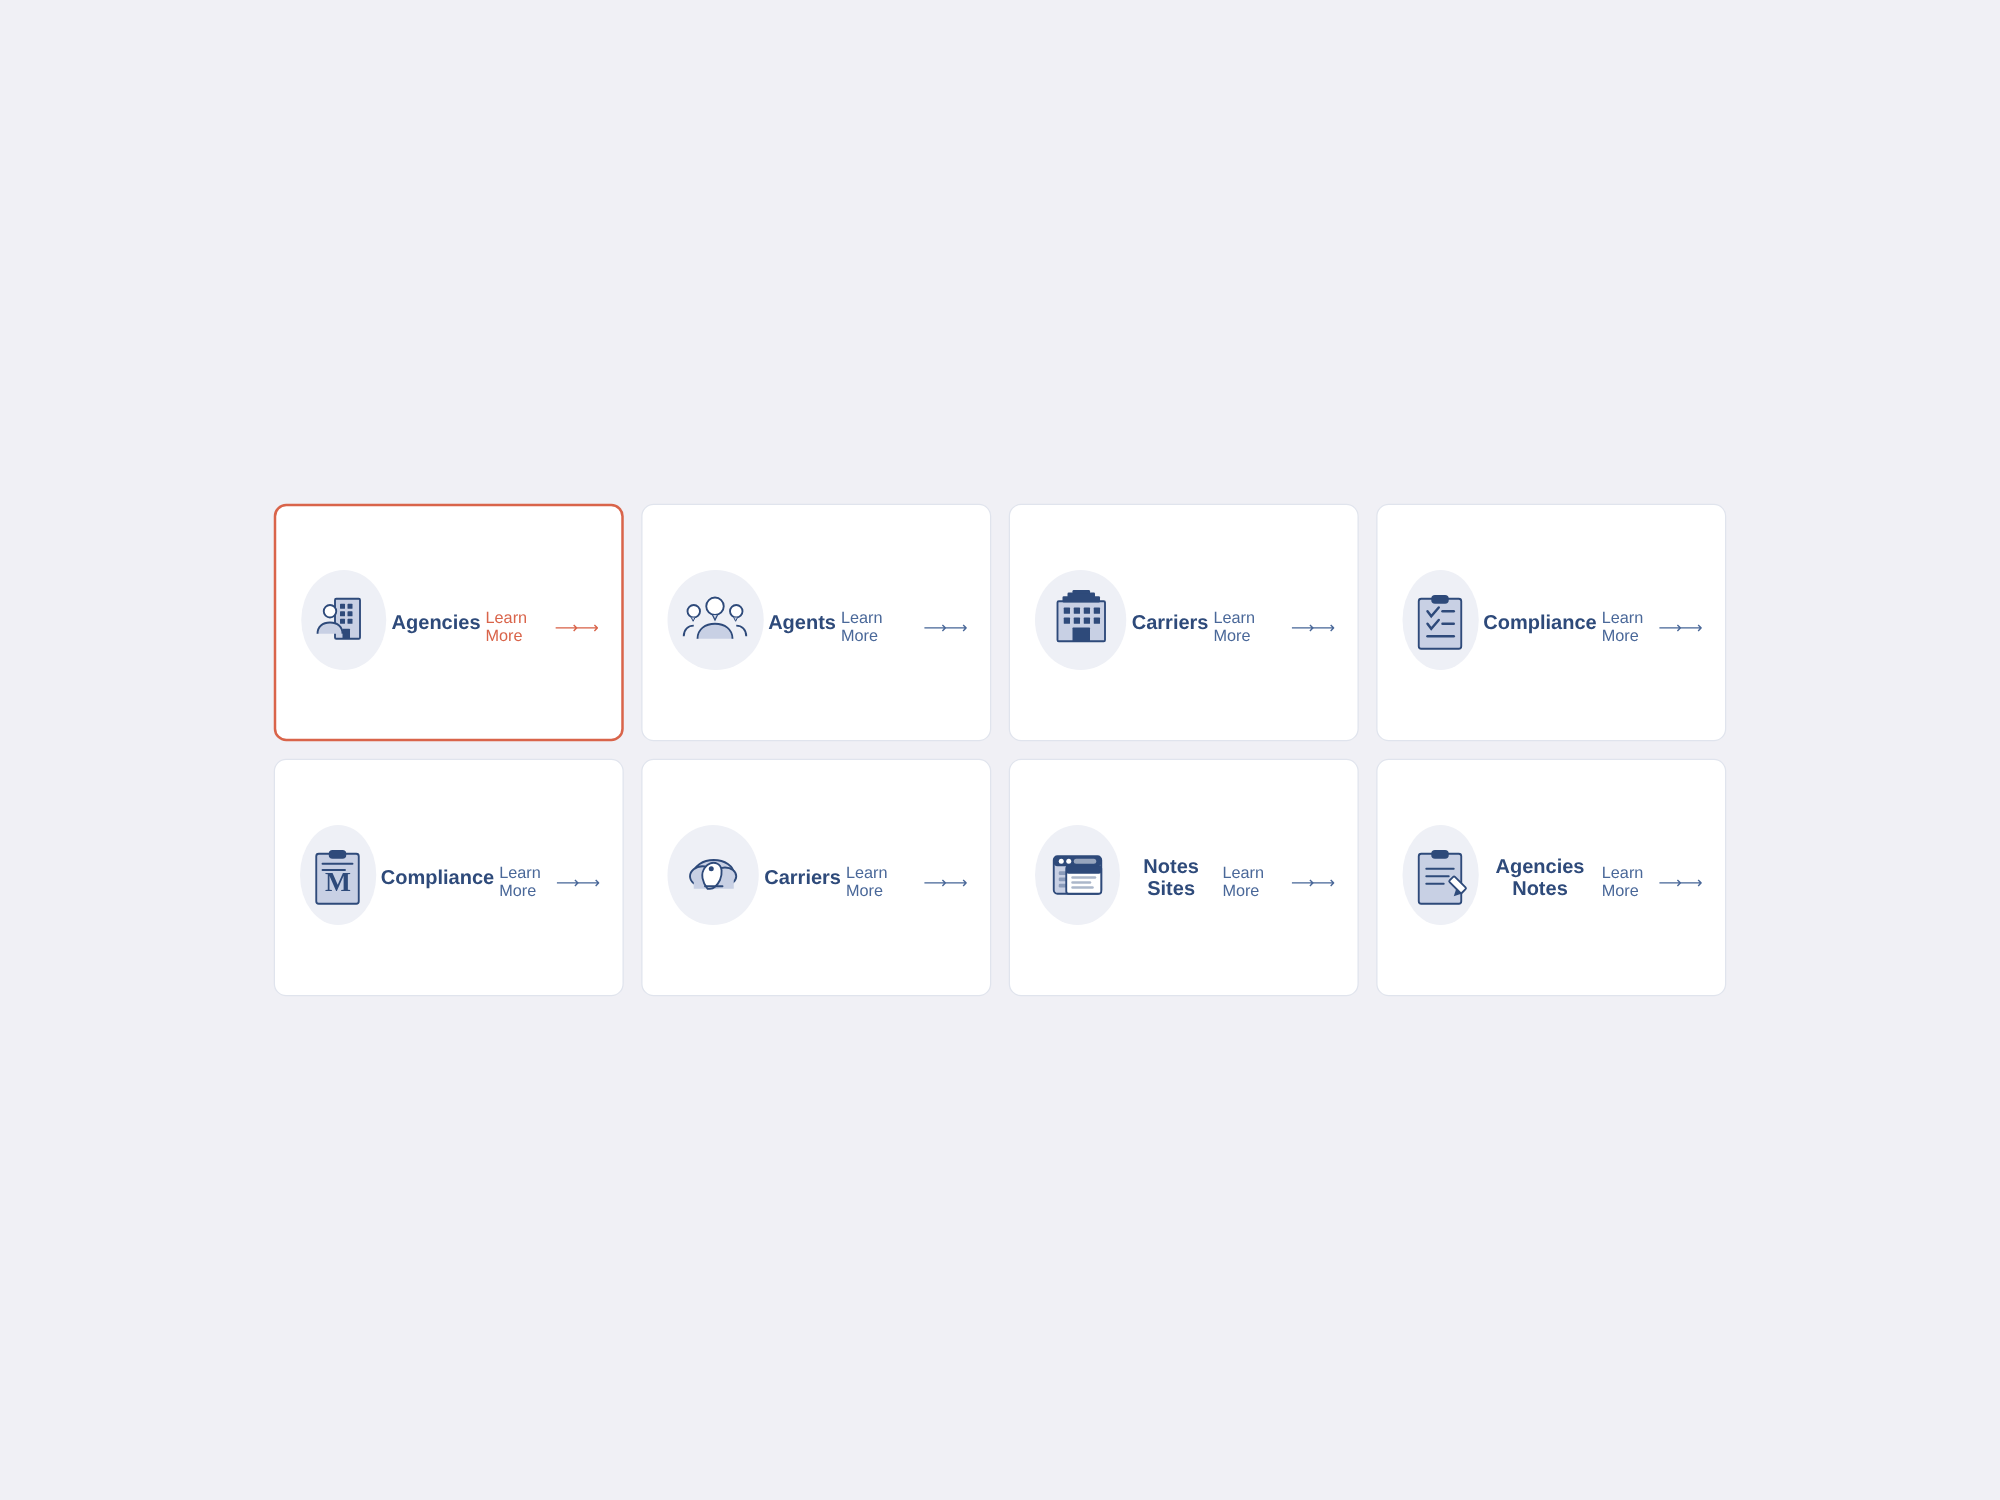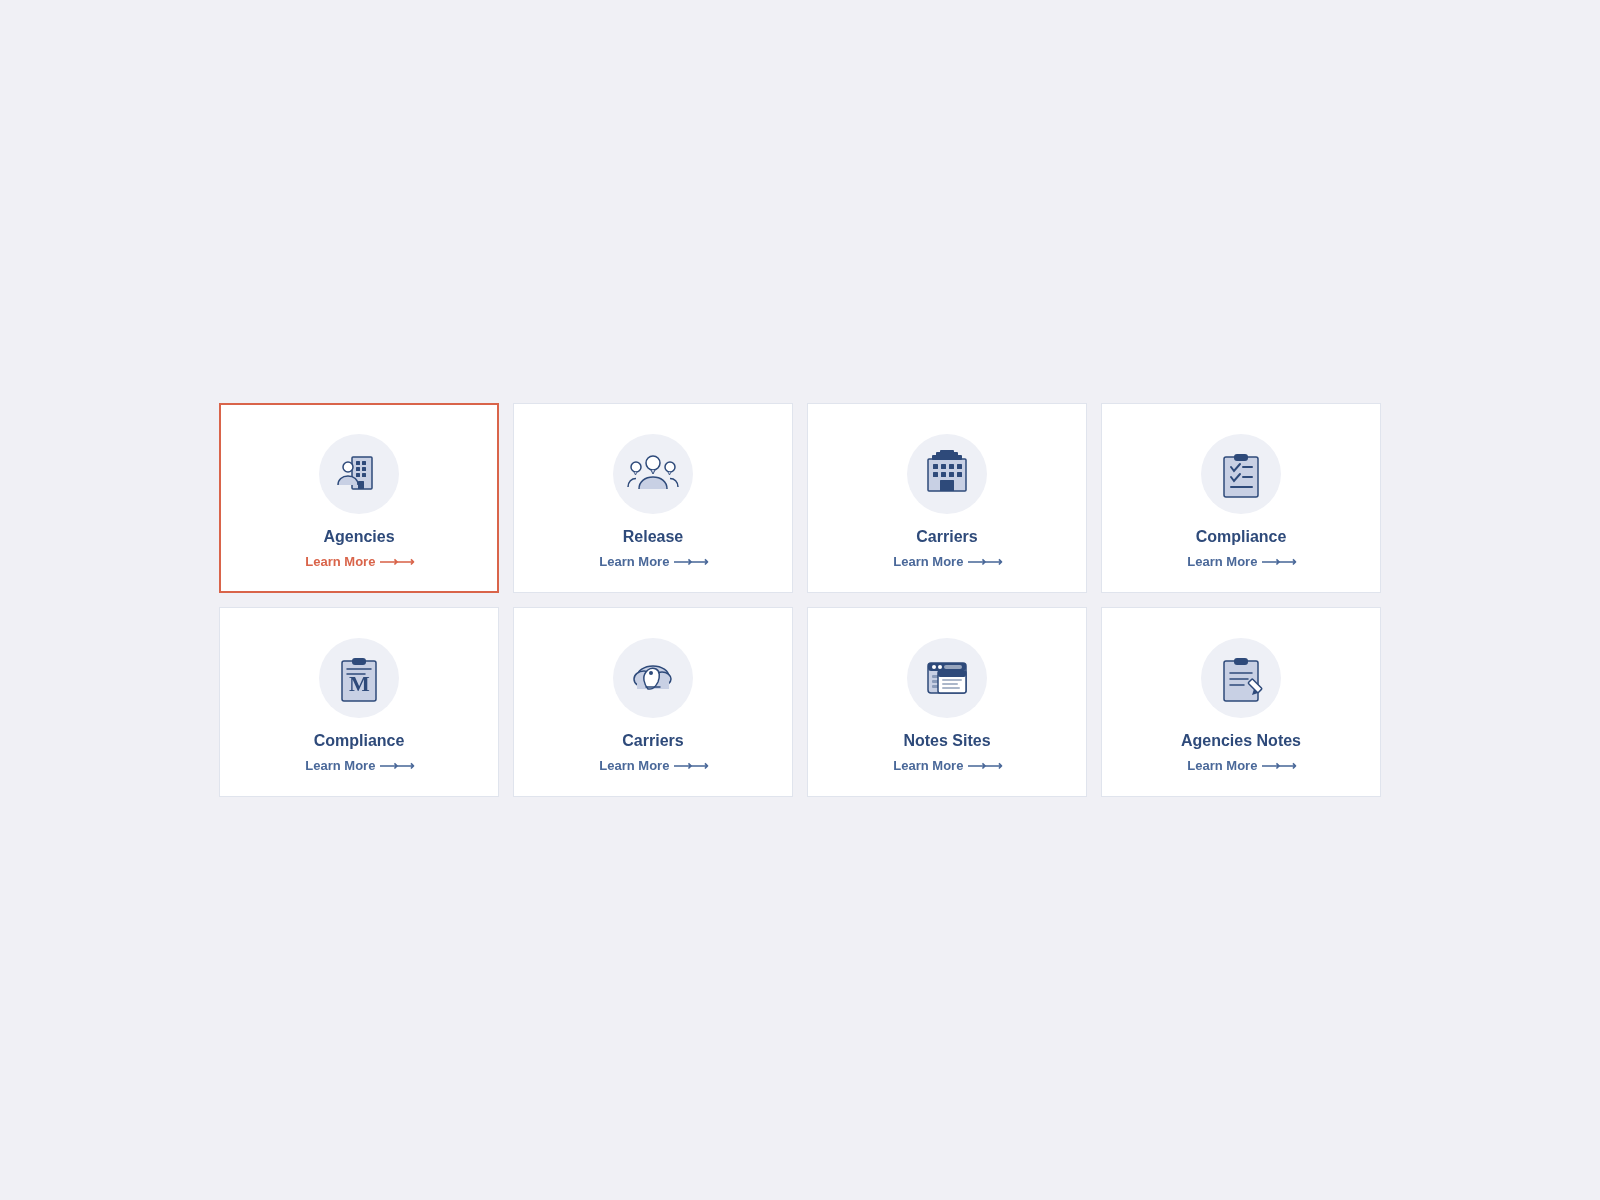--- a/index.html
+++ b/index.html
@@ -13,24 +13,23 @@
     }
     .grid-container {
       display: grid;
       grid-template-columns: repeat(4, 280px);
       grid-template-rows: repeat(2, 190px);
       gap: 14px;
       padding: 40px;
     }
     .card {
       background: #ffffff;
-      border-radius: 0;
+      border-radius: 10px;
       border: 1.5px solid #e0e4ed;
       display: flex;
-      flex-direction: column;
       align-items: center;
       justify-content: center;
       padding: 28px 20px 22px;
       cursor: pointer;
       transition: box-shadow 0.2s;
       gap: 4px;
     }
     .card.active {
       border: 2px solid #d9644a;
     }
@@ -48,23 +47,23 @@
       font-size: 16px;
       font-weight: 700;
       color: #2e4a7a;
       text-align: center;
       margin-bottom: 4px;
     }
     .card-link {
       font-size: 13px;
       color: #c05c3c;
       display: flex;
-      align-items: flex-start;
+      align-items: center;
       gap: 4px;
-      font-weight: 700;
+      font-weight: 400;
     }
     .card.active .card-link {
       color: #d9644a;
     }
     .card:not(.active) .card-link {
       color: #4a6899;
     }
     .arrows {
       font-size: 13px;
       letter-spacing: -2px;
@@ -112,21 +111,21 @@
         <circle cx="12" cy="22" r="5" fill="#fff" stroke="#2e4a7a" stroke-width="1.5"></circle>
         <path d="M4 42c0-5.5 3.6-8.5 8-8.5" stroke="#2e4a7a" stroke-width="1.5" fill="none"></path>
         <circle cx="46" cy="22" r="5" fill="#fff" stroke="#2e4a7a" stroke-width="1.5"></circle>
         <path d="M54 42c0-5.5-3.6-8.5-8-8.5" stroke="#2e4a7a" stroke-width="1.5" fill="none"></path>
 
         <path d="M27 25l2 4 2-4" stroke="#2e4a7a" stroke-width="1" fill="#c8d0e4"></path>
         <path d="M10 27l1.5 3 1.5-3" stroke="#2e4a7a" stroke-width="0.8" fill="#c8d0e4"></path>
         <path d="M44 27l1.5 3 1.5-3" stroke="#2e4a7a" stroke-width="0.8" fill="#c8d0e4"></path>
       </svg>
     </div>
-    <div class="card-title">Release</div>
+    <div class="card-title">Agents</div>
     <div class="card-link">
       <span>Learn More</span>
       <span class="arrows">⟶⟶</span>
     </div>
   </div>
 
   <div class="card">
     <div class="icon-circle">
       <svg viewBox="0 0 58 58" fill="none" xmlns="http://www.w3.org/2000/svg">
 

